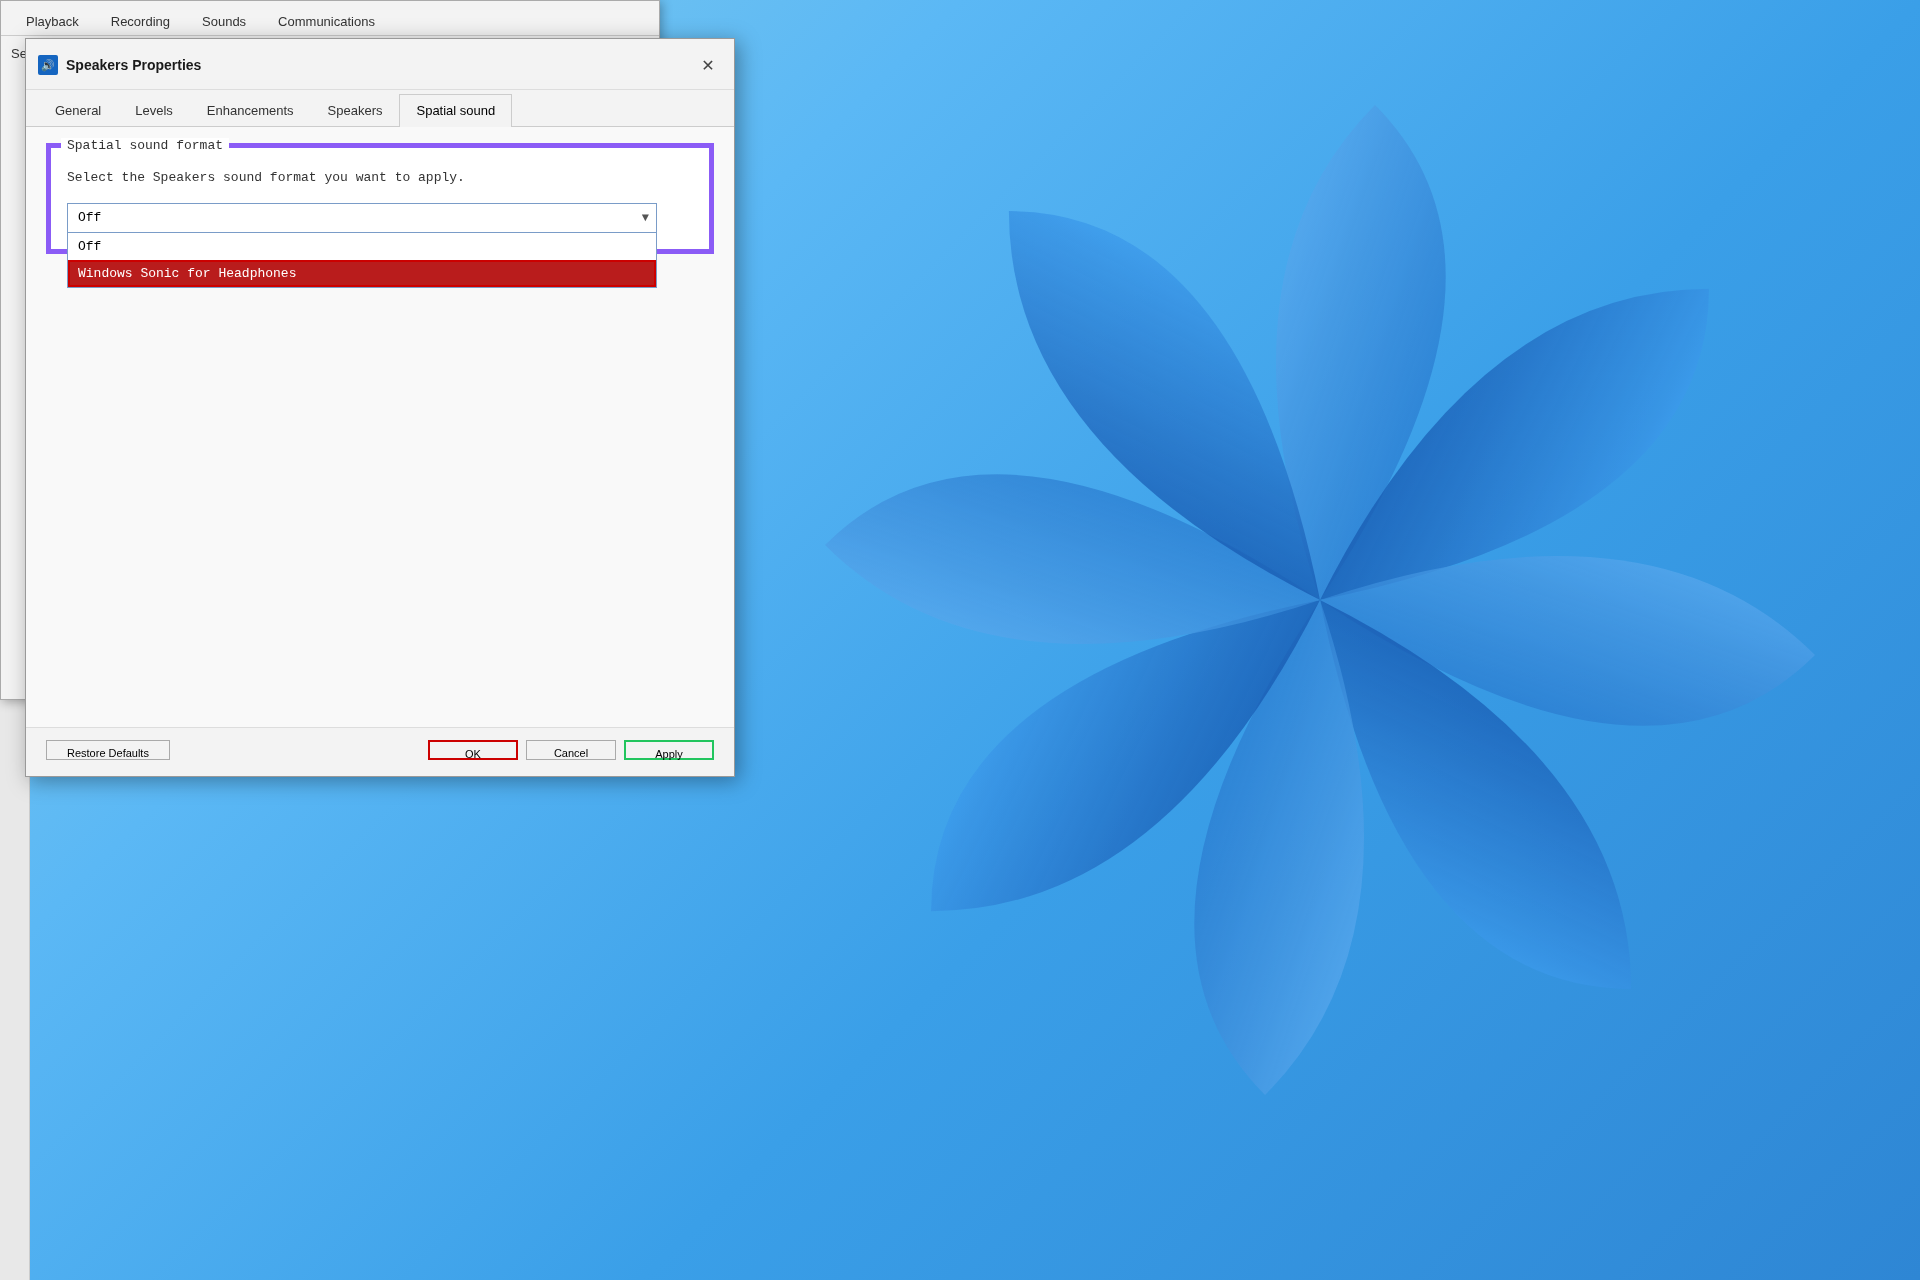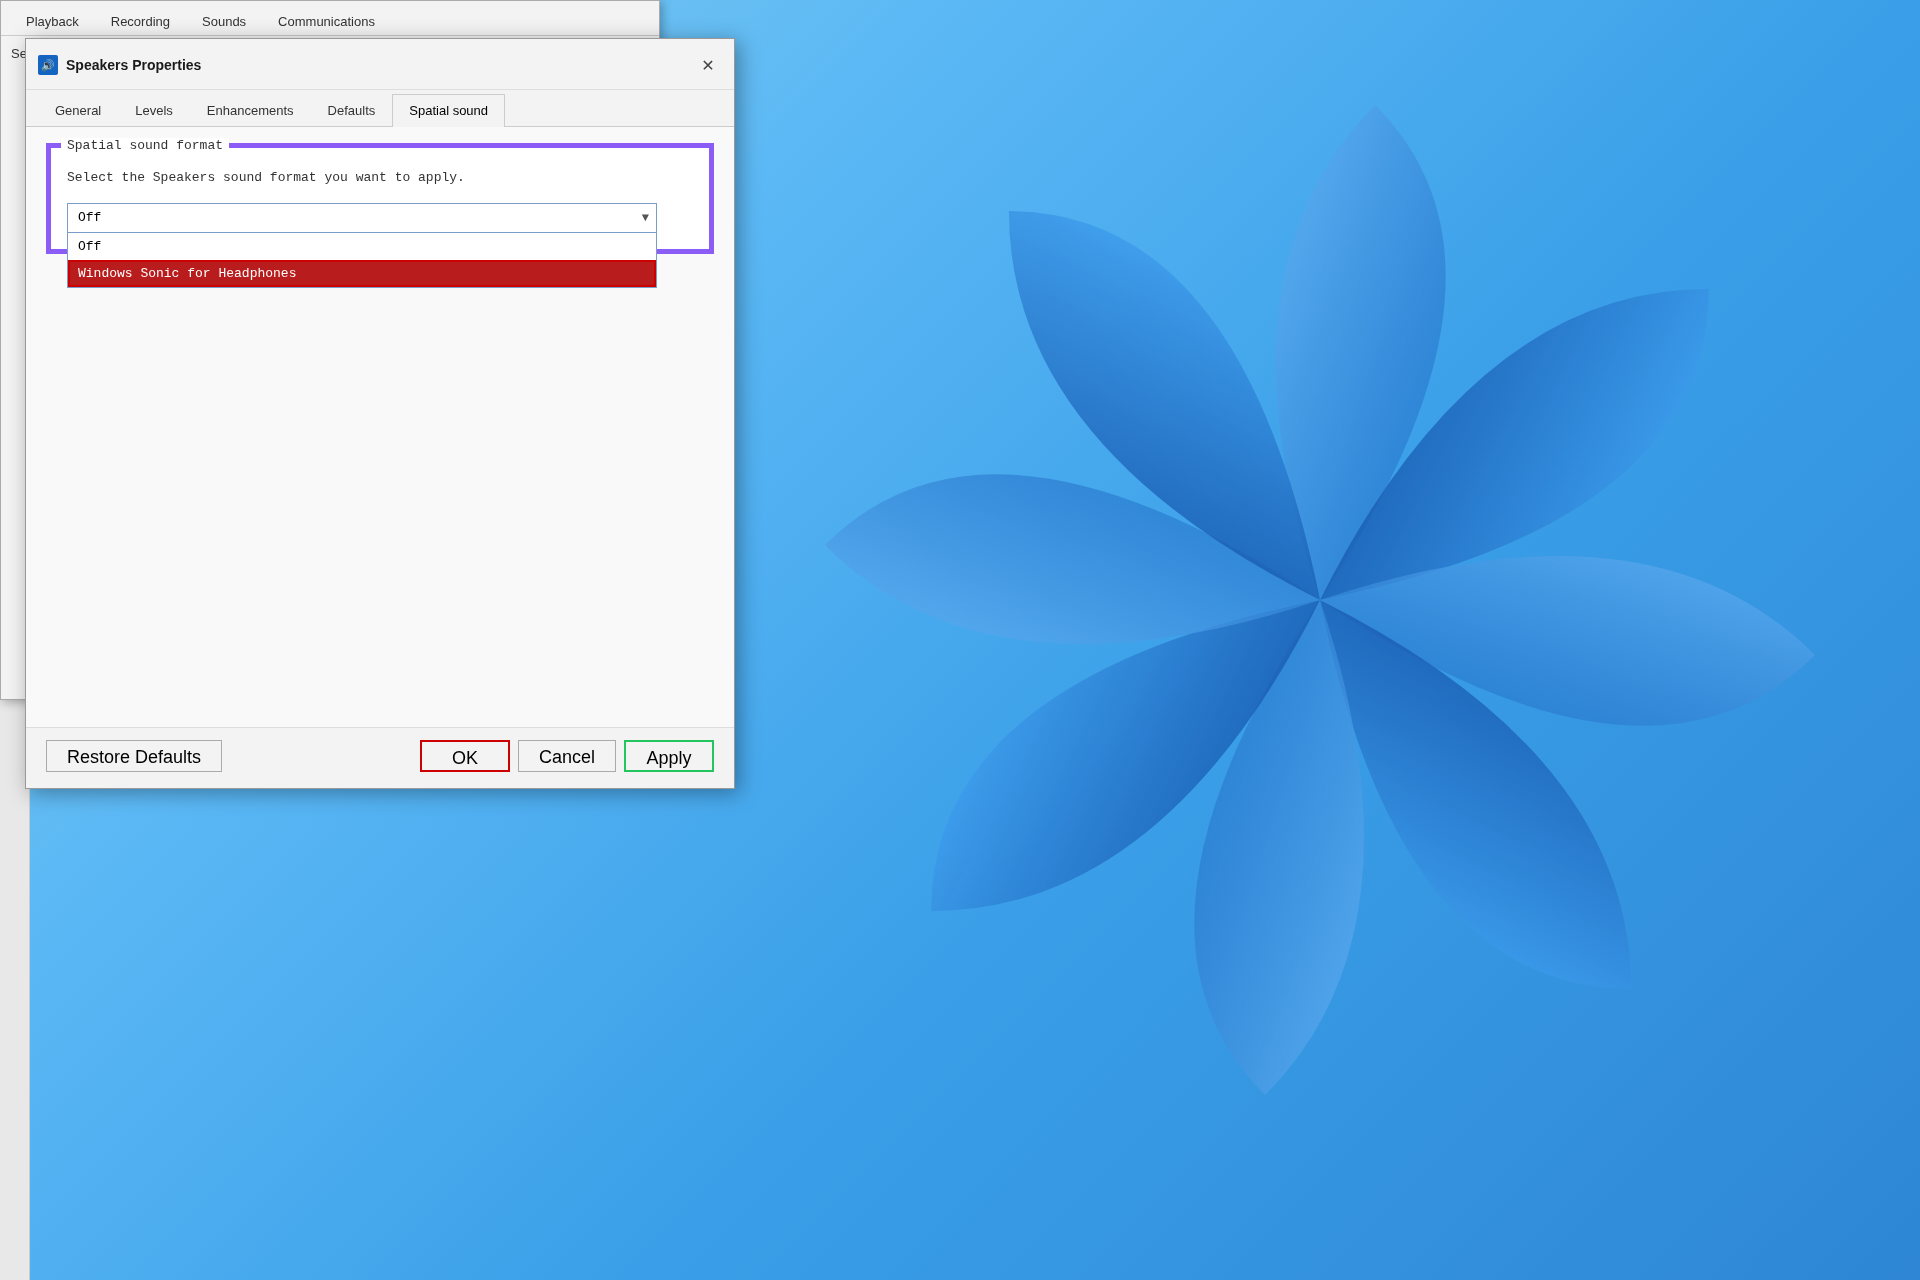--- a/index.html
+++ b/index.html
@@ -269,26 +269,26 @@
       display: flex;
     }
 
     .footer-right {
       display: flex;
       gap: 8px;
     }
 
     .btn {
       padding: 6px 20px;
-      font-size: 18px;
+      font-size: 11px;
       border: 1px solid #aaa;
       background: #f3f3f3;
       cursor: pointer;
       min-width: 90px;
-      height: 32px;
+      height: 20px;
       color: #000;
     }
 
     .btn.ok-btn {
       border: 2px solid #cc0000;
     }
 
     .btn.apply-btn {
       border: 2px solid #22c55e;
     }
@@ -366,21 +366,21 @@
       </div>
       <span class="title-text">Speakers Properties</span>
     </div>
     <button class="close-btn">✕</button>
   </div>
 
   <div class="tabs-bar">
     <div class="tab">General</div>
     <div class="tab">Levels</div>
     <div class="tab">Enhancements</div>
-    <div class="tab">Defaults</div>
+    <div class="tab">Speakers</div>
     <div class="tab active">Spatial sound</div>
   </div>
 
   <div class="dialog-body">
 
     <div class="group-box">
       <span class="group-box-legend">Spatial sound format</span>
       <p class="group-box-desc">Select the Speakers sound format you want to apply.</p>
 
       <div class="dropdown-container">

